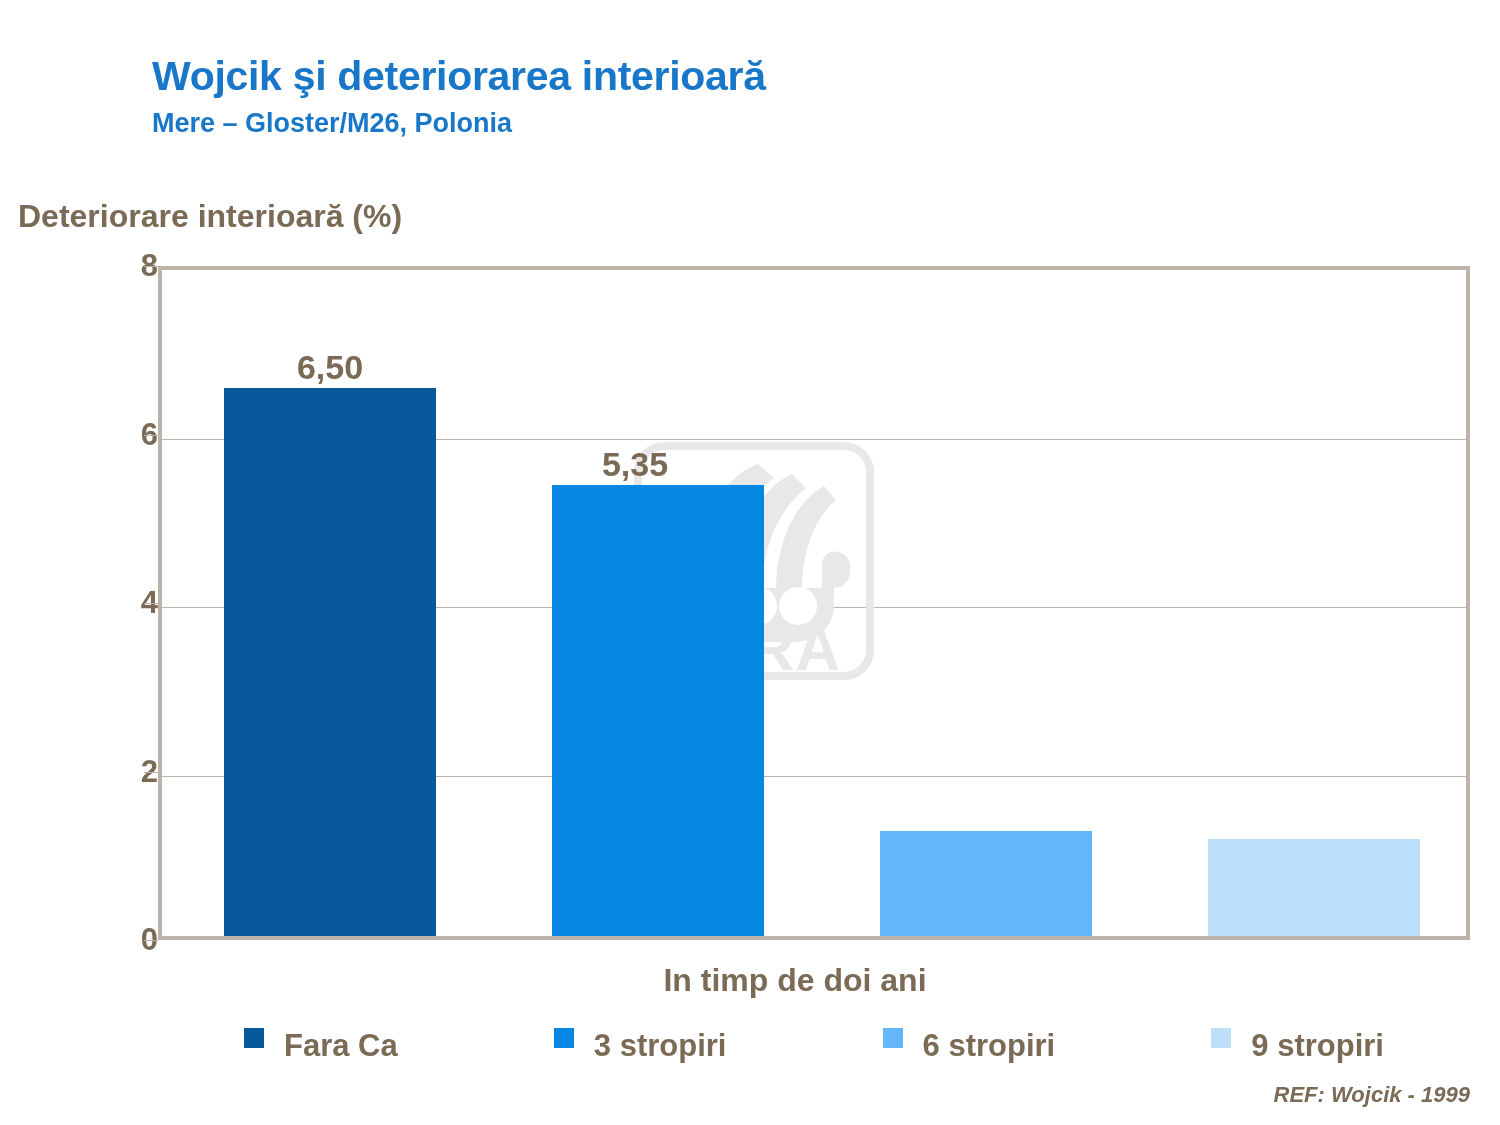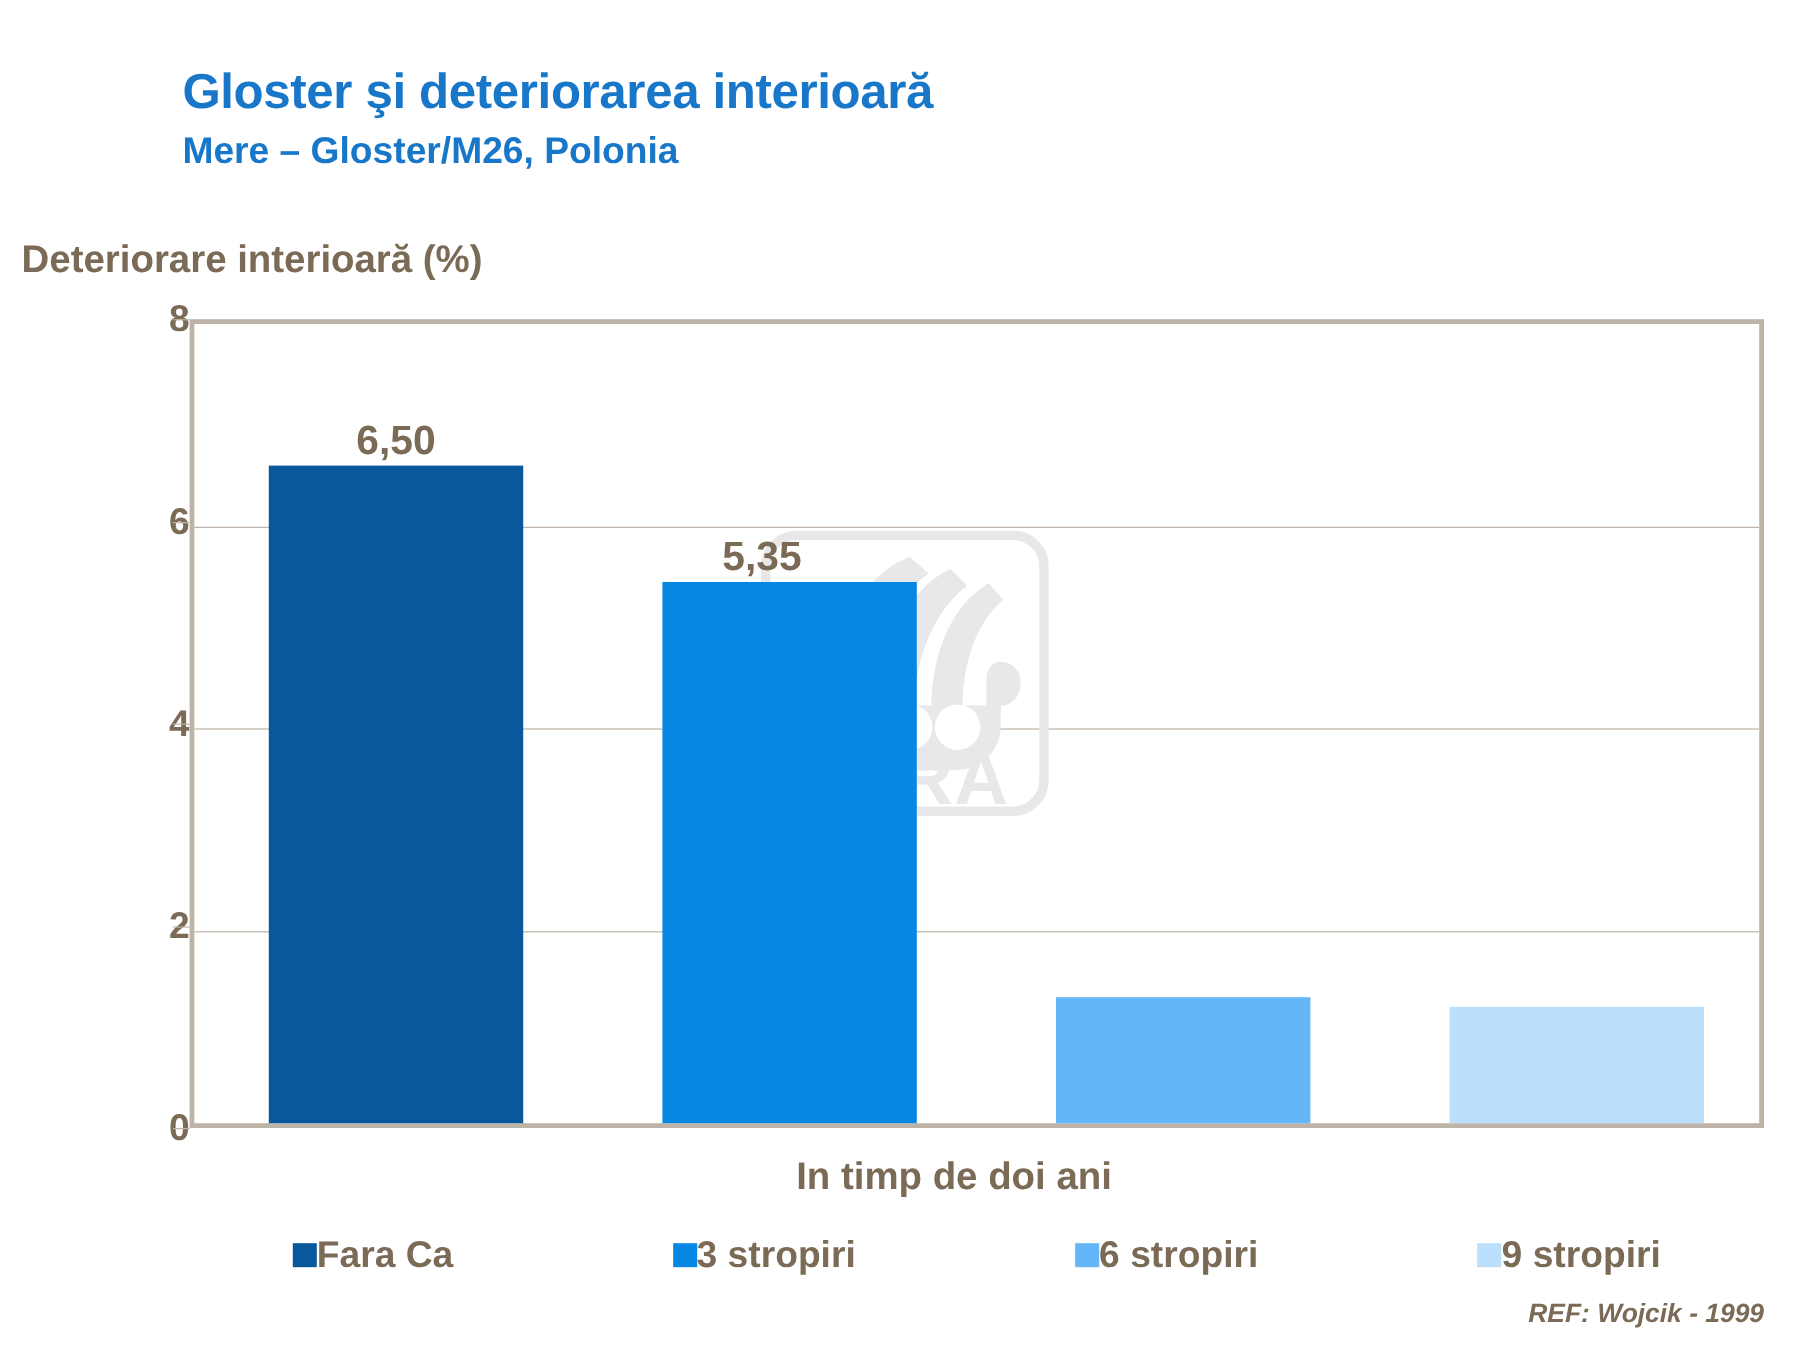--- a/index.html
+++ b/index.html
@@ -23,21 +23,21 @@
   }
   #chart-title {
     font-size: 41px;
     font-weight: bold;
     color: #1877C8;
     line-height: 1.0;
     letter-spacing: -0.3px;
     white-space: nowrap;
   }
   #chart-subtitle {
-    font-size: 31px;
+    font-size: 27px;
     font-weight: bold;
     color: #1877C8;
     margin-top: 11px;
     white-space: nowrap;
   }
 
   
   #y-axis-title {
     position: absolute;
     left: 18px;
@@ -156,22 +156,21 @@
     top: 1028px;
     width: 1312px;
     display: flex;
     justify-content: space-between;
     align-items: center;
     padding: 0 86px 0 86px;
     box-sizing: border-box;
   }
   .legend-item {
     display: flex;
-    align-items: center;
-    gap: 0;
+    gap: 20px;
   }
   .legend-swatch {
     width: 20px;
     height: 20px;
     flex: 0 0 auto;
   }
   .legend-label {
     font-size: 31px;
     font-weight: bold;
     color: #7A6A56;
@@ -187,21 +186,21 @@
     font-weight: bold;
     font-style: italic;
     color: #7A6A56;
     white-space: nowrap;
   }
 </style>
 </head>
 <body>
 
 <div id="title-block">
-  <div id="chart-title">Gloster şi deteriorarea interioară</div>
+  <div id="chart-title">Wojcik şi deteriorarea interioară</div>
   <div id="chart-subtitle">Mere – Gloster/M26, Polonia</div>
 </div>
 
 <div id="y-axis-title">Deteriorare interioară (%)</div>
 
 <div id="y-ticks">
     <div class="y-tick-label" style="top: 674px;">0</div>
     <div class="y-tick-mark" style="top: 674px;"></div>
     <div class="y-tick-label" style="top: 505.5px;">2</div>
     <div class="y-tick-mark" style="top: 505.5px;"></div>

